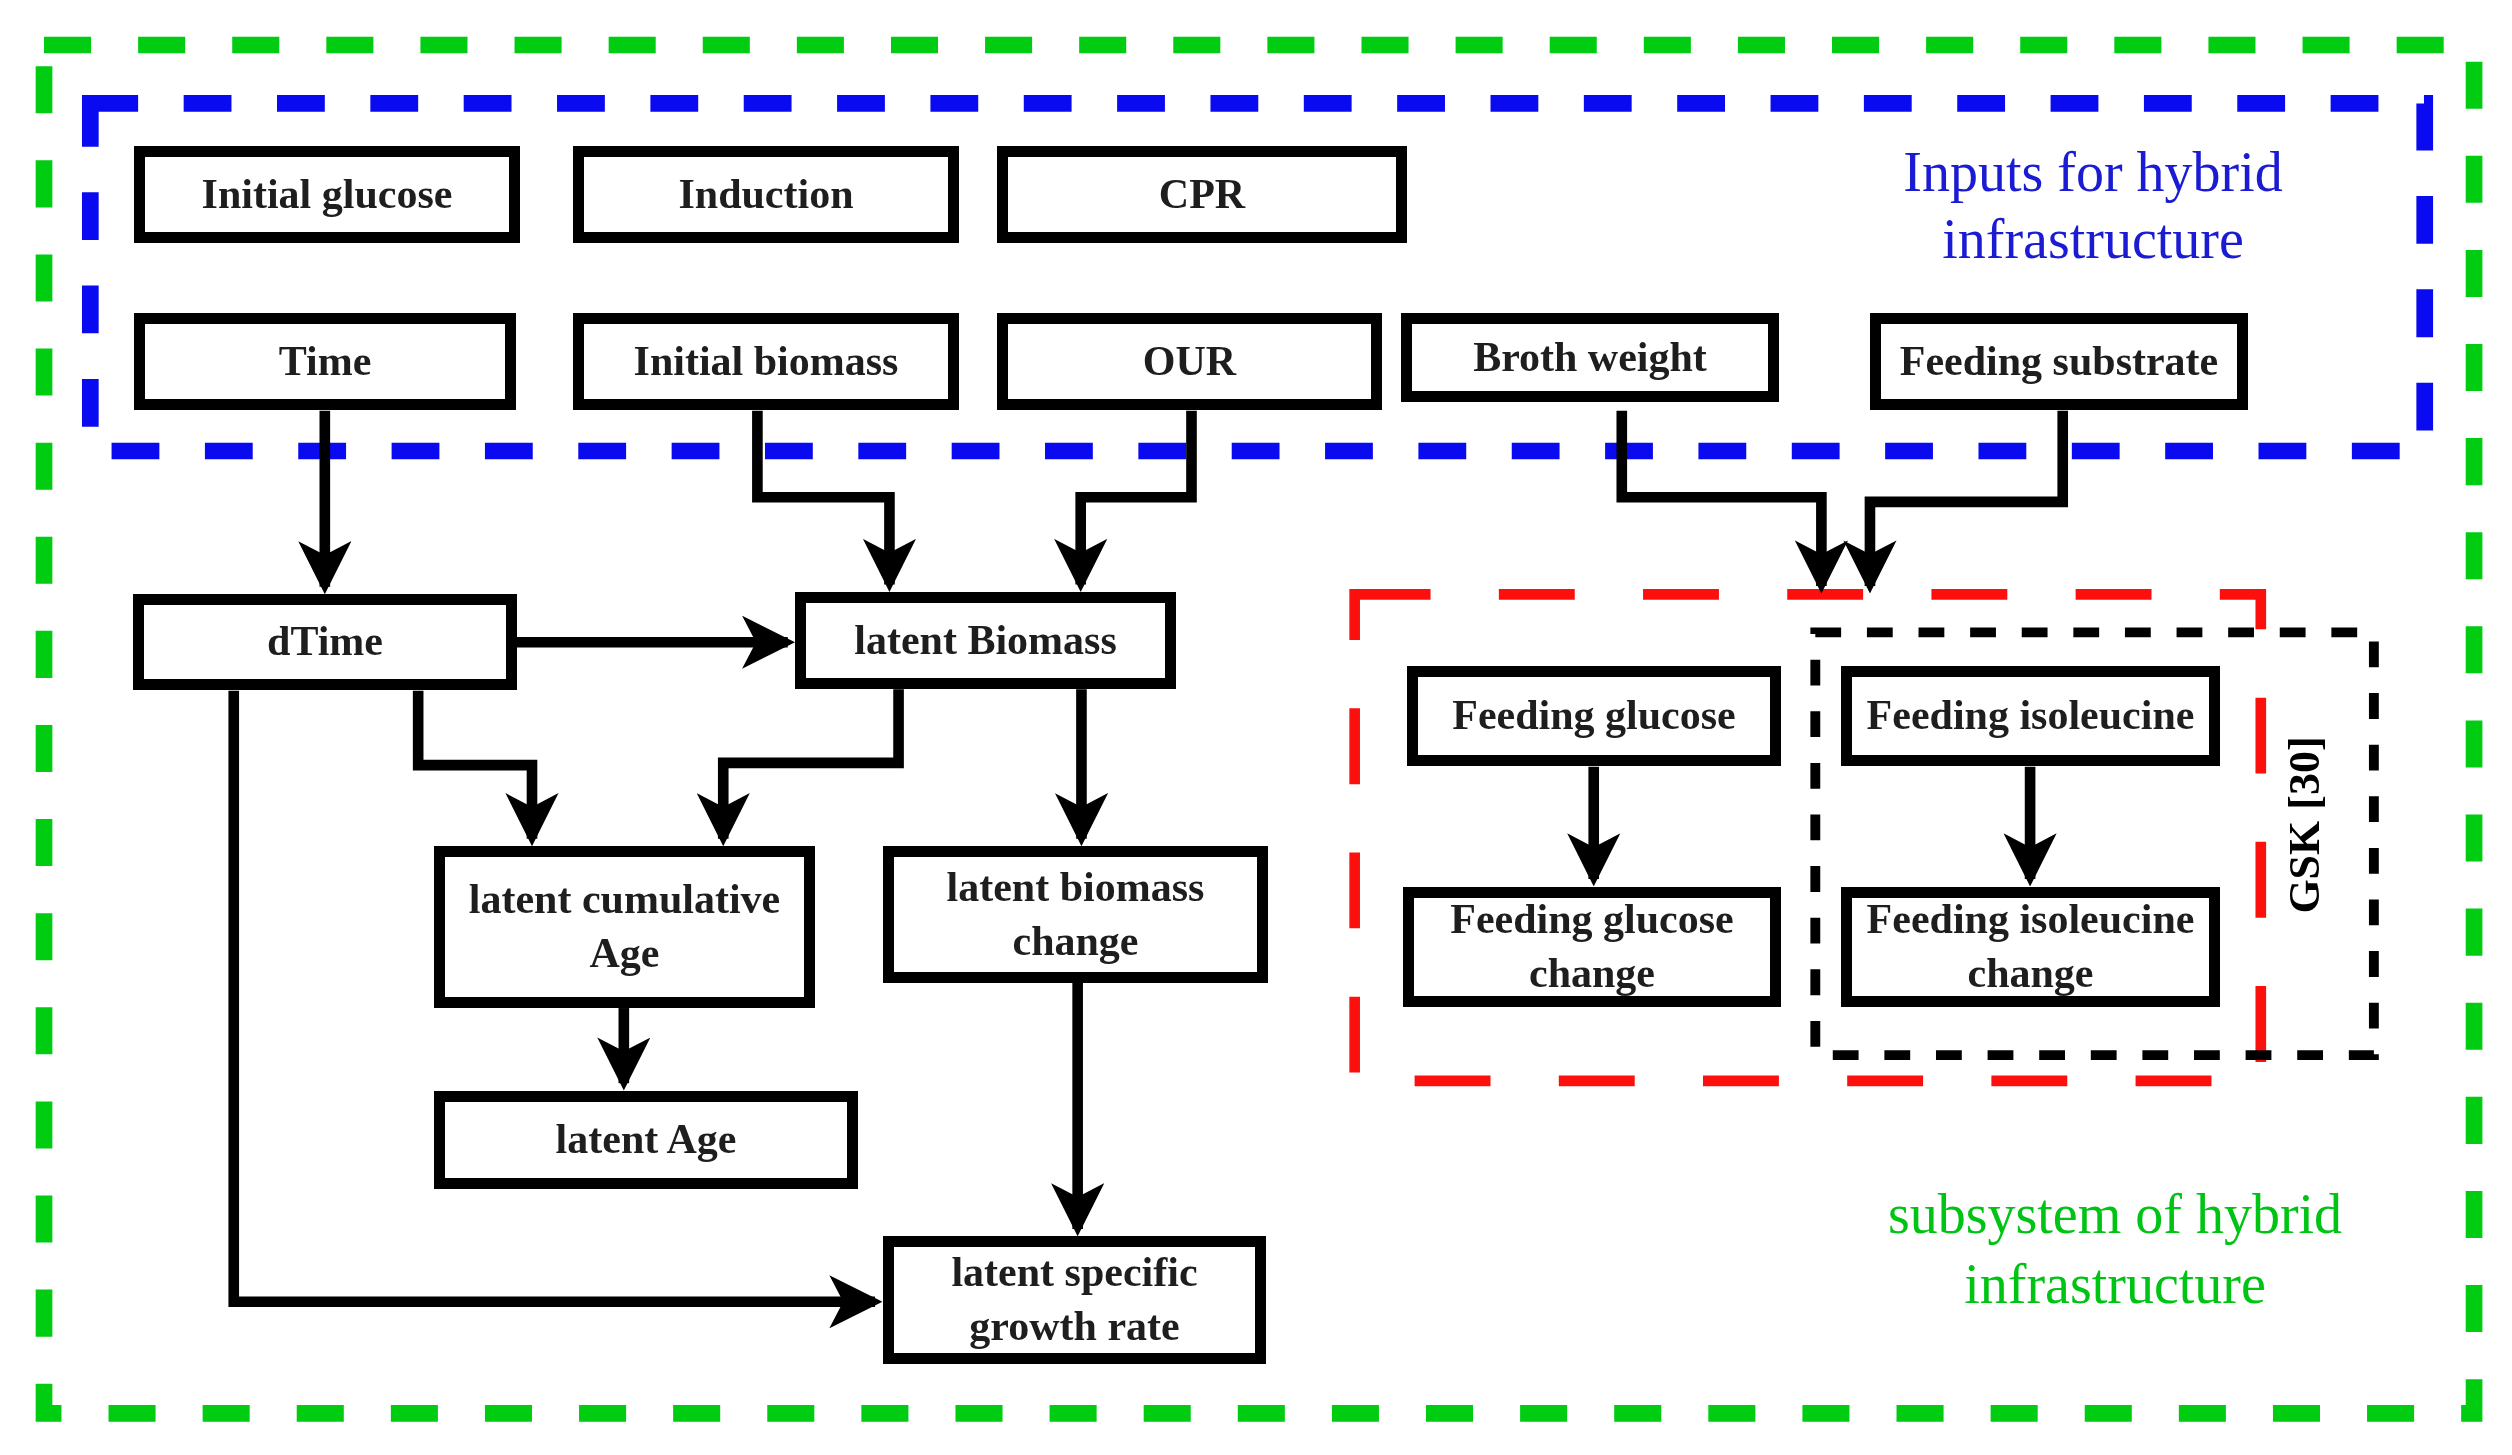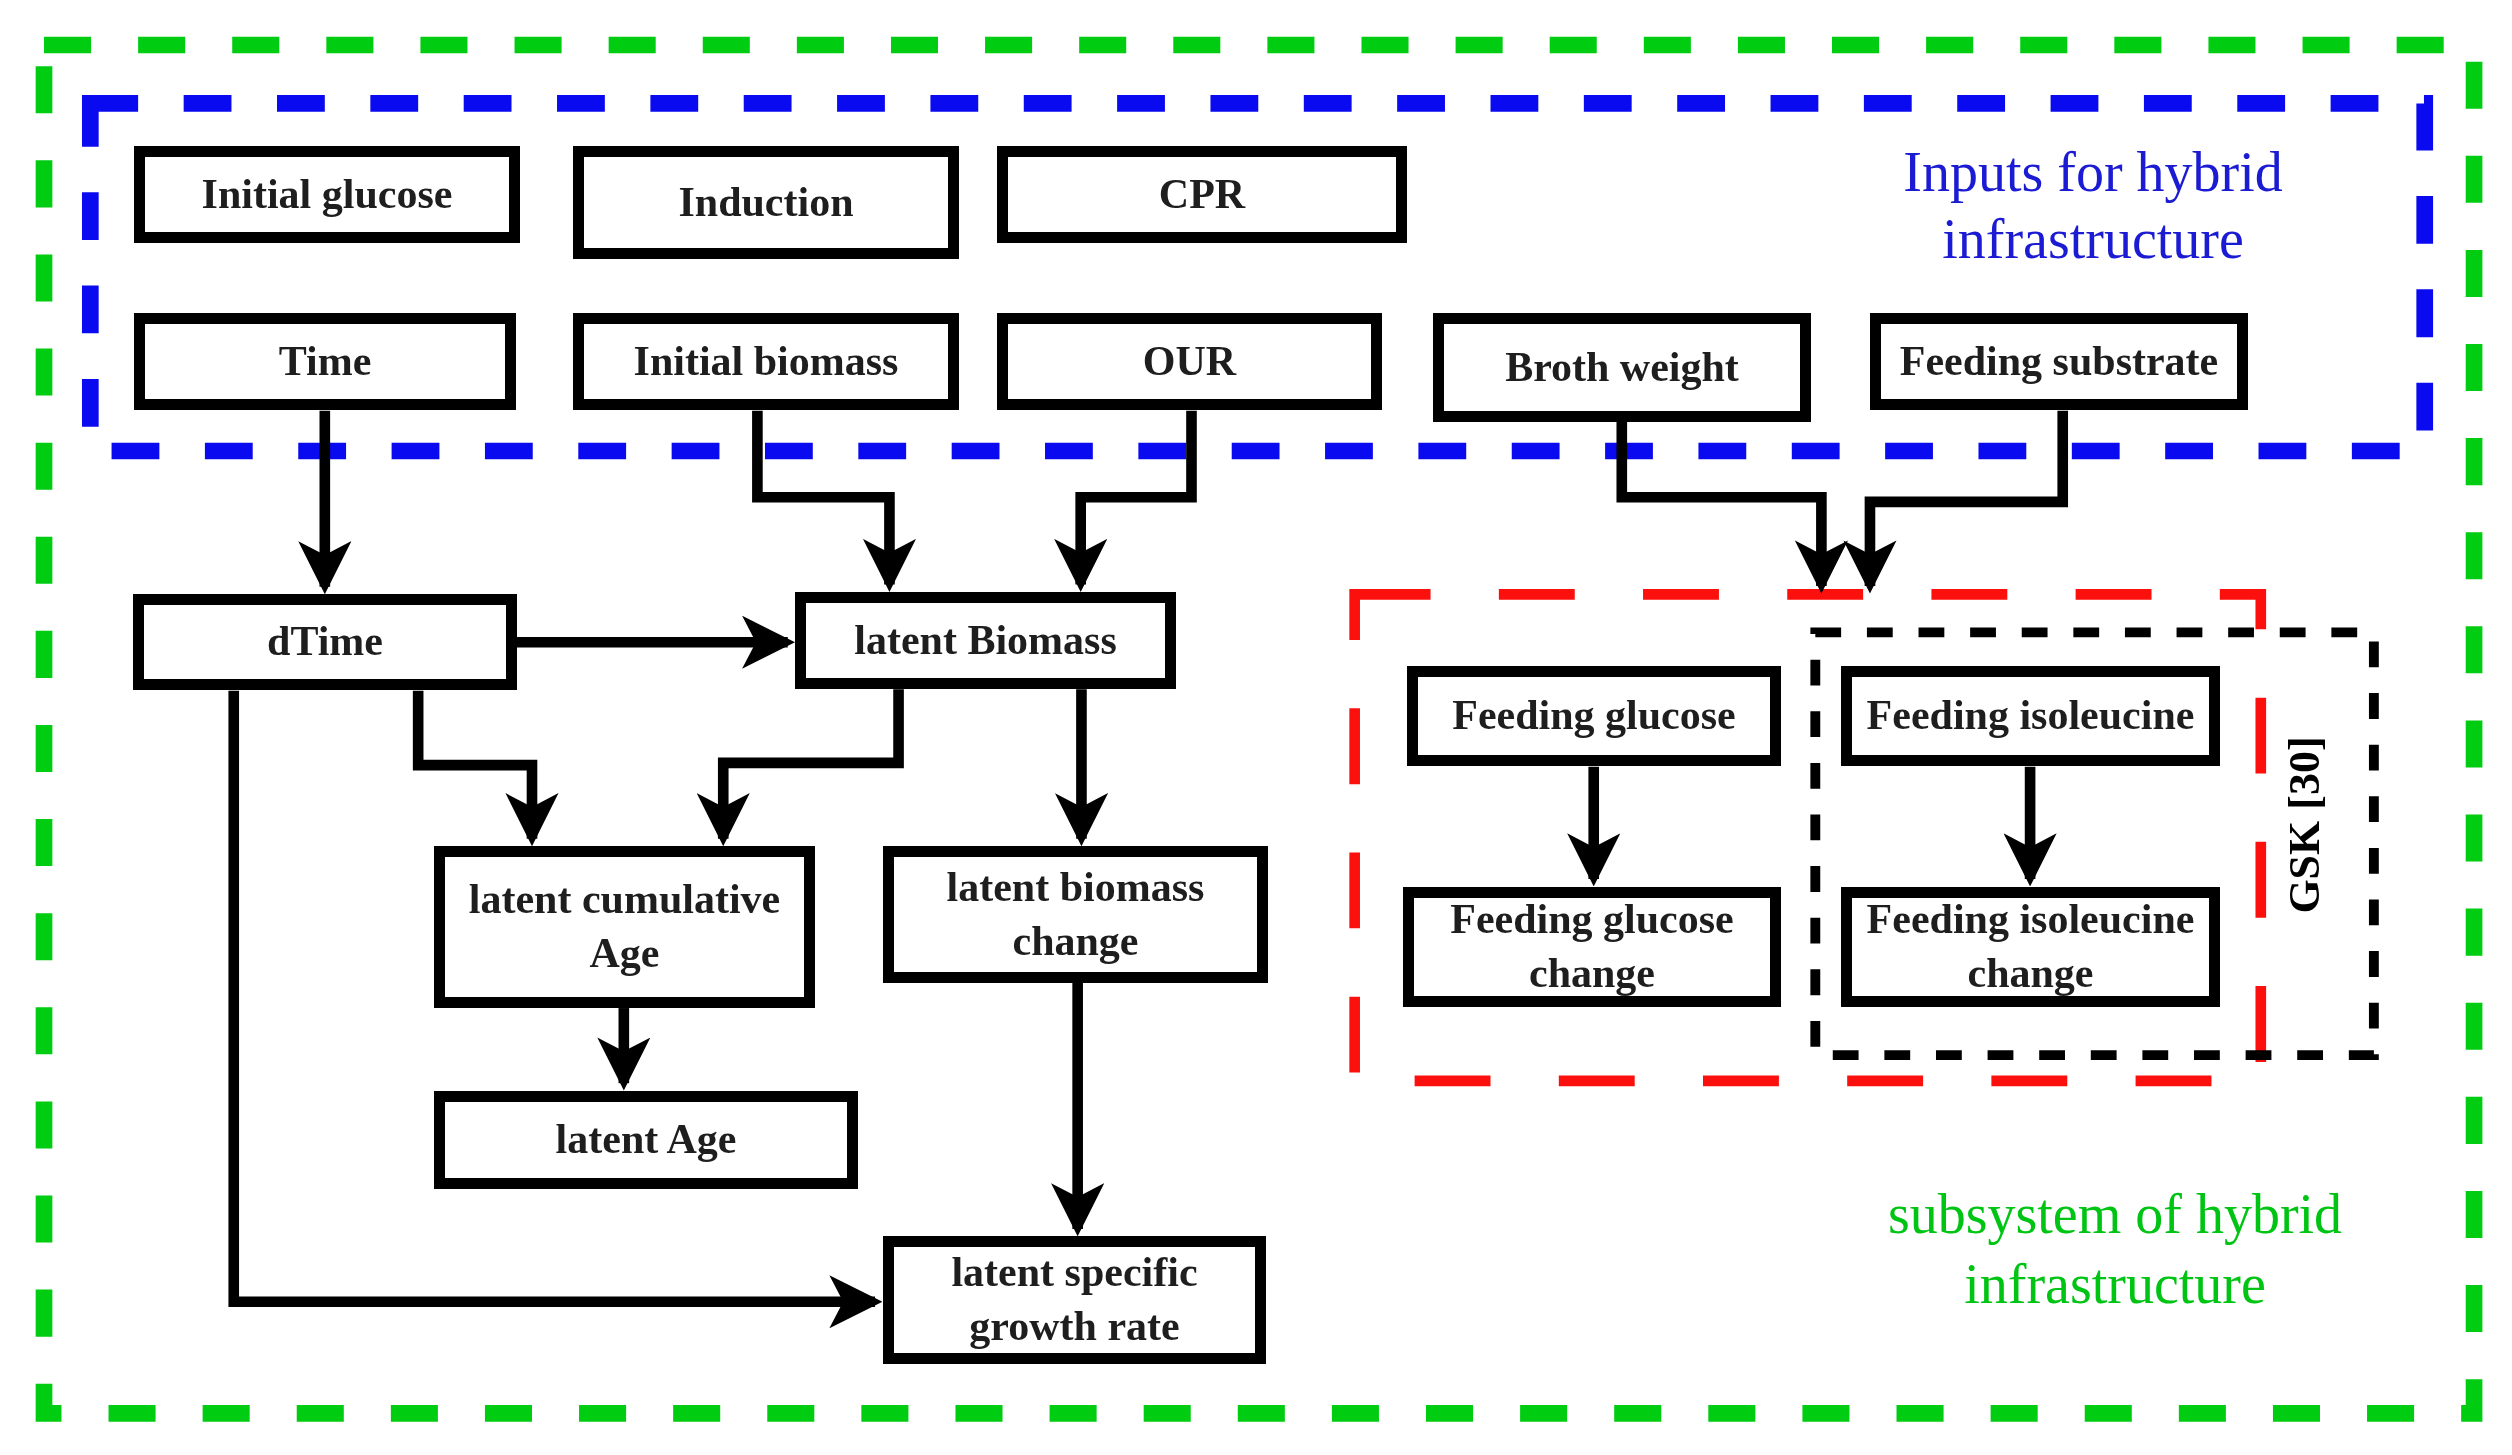--- a/index.html
+++ b/index.html
@@ -82,37 +82,37 @@
     <path class="arrow" marker-end="url(#ah)" d="M 1420 1295 L 1420 1619"></path>
     <path class="arrow" marker-end="url(#ah)" d="M 2137 541 L 2137 655 L 2400 655 L 2400 772"></path>
     <path class="arrow" marker-end="url(#ah)" d="M 2718 541 L 2718 661 L 2464 661 L 2464 772"></path>
     <path class="arrow" marker-end="url(#ah)" d="M 2100 1010 L 2100 1158"></path>
     <path class="arrow" marker-end="url(#ah)" d="M 2675 1010 L 2675 1158"></path>
   </svg>
 
   <div class="node" style="left:134px;top:146px;width:386px;height:97px">
     <span>Initial glucose</span>
   </div>
-  <div class="node" style="left:573px;top:146px;width:386px;height:113px">
+  <div class="node" style="left:573px;top:146px;width:386px;height:97px">
     <span>Induction</span>
   </div>
   <div class="node" style="left:997px;top:146px;width:410px;height:97px">
     <span>CPR</span>
   </div>
 
   <div class="node" style="left:134px;top:313px;width:382px;height:97px">
     <span>Time</span>
   </div>
   <div class="node" style="left:573px;top:313px;width:386px;height:97px">
     <span>Initial biomass</span>
   </div>
   <div class="node" style="left:997px;top:313px;width:385px;height:97px">
     <span>OUR</span>
   </div>
-  <div class="node" style="left:1433px;top:313px;width:378px;height:109px">
+  <div class="node" style="left:1401px;top:313px;width:378px;height:89px">
     <span>Broth weight</span>
   </div>
   <div class="node" style="left:1870px;top:313px;width:378px;height:97px">
     <span>Feeding substrate</span>
   </div>
 
   <div class="node" style="left:133px;top:594px;width:384px;height:96px">
     <span>dTime</span>
   </div>
   <div class="node" style="left:795px;top:592px;width:381px;height:97px">

